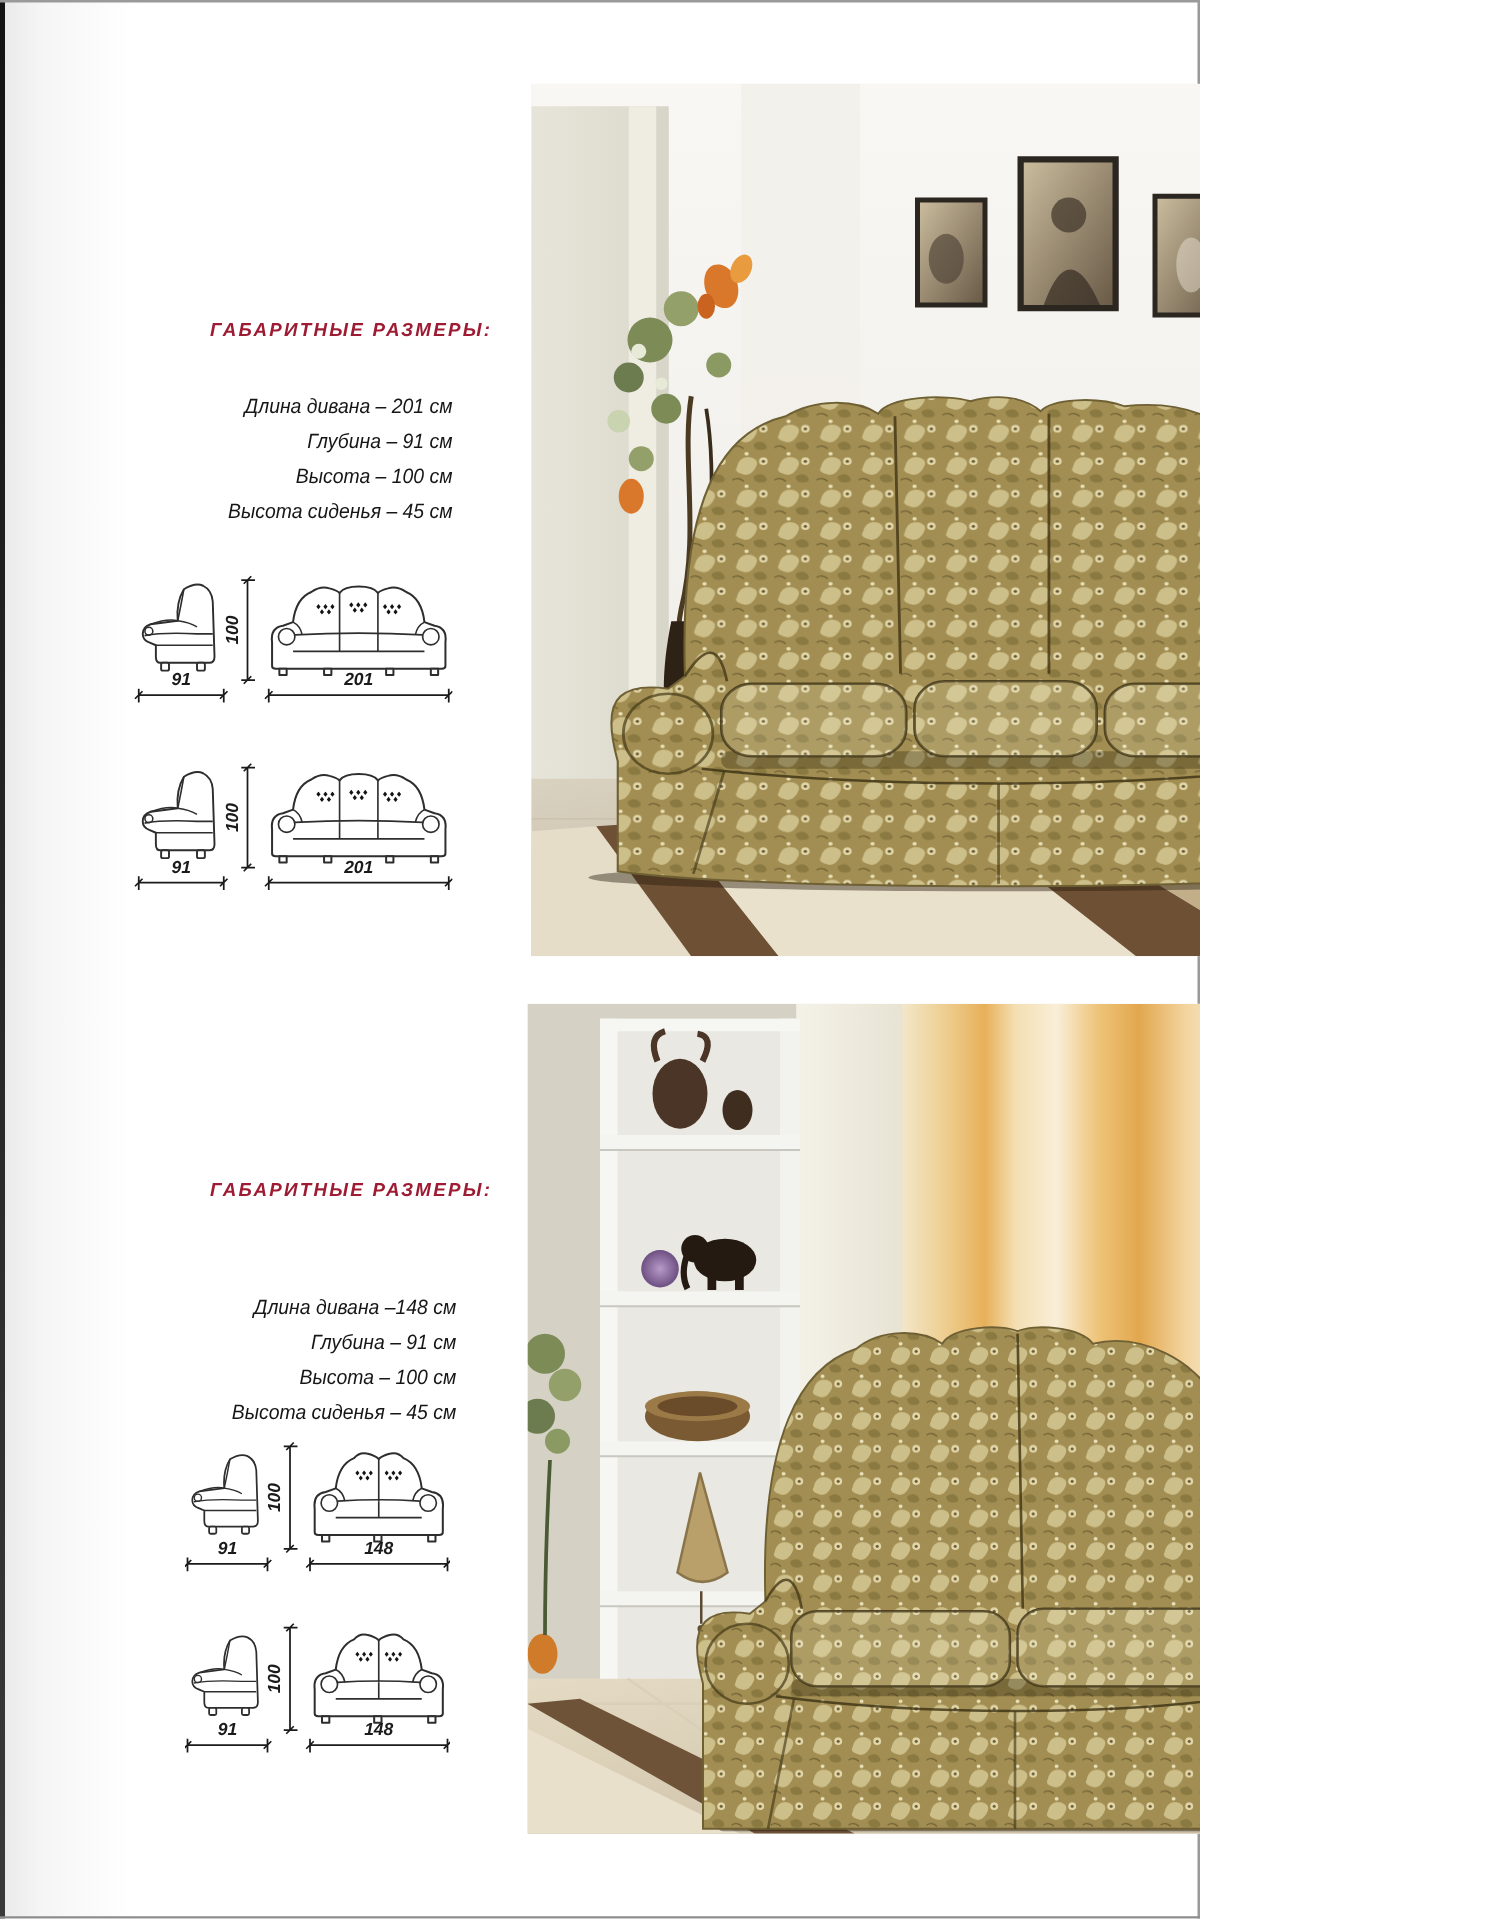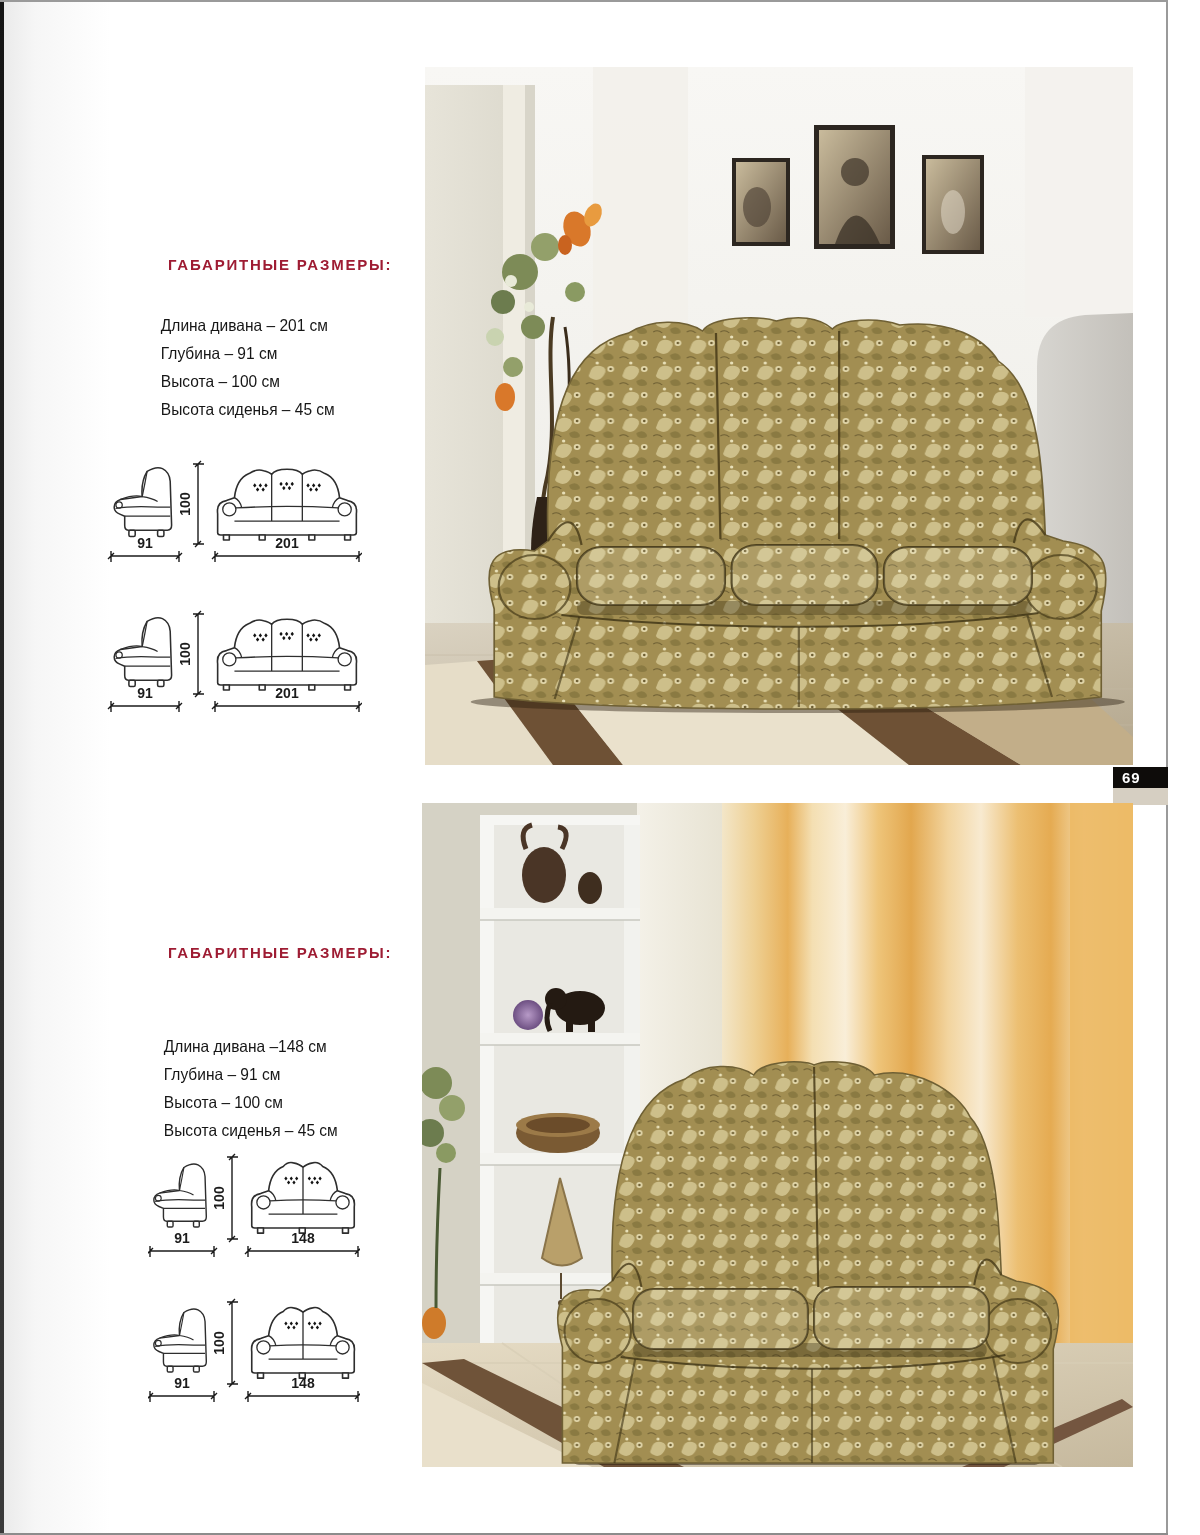--- a/index.html
+++ b/index.html
@@ -1,26 +1,26 @@
 <!DOCTYPE html>
 <html><head>
 <meta charset="utf-8">
 <style>
   html,body{margin:0;padding:0;background:#ffffff;}
-  .page{position:relative;width:1168px;height:1535px;overflow:hidden;
+  .page{position:relative;width:960px;height:1535px;overflow:hidden;
         font-family:"Liberation Sans",sans-serif;
-        background:linear-gradient(90deg,#e9e9e9 0,#f6f6f6 35px,#ffffff 110px);}
+        background:linear-gradient(90deg,#e9e9e9 0,#f6f6f6 35px,#ffffff 110px);font-style:italic;}
   .edge-left{position:absolute;left:0;top:0;width:4px;height:100%;
              background:linear-gradient(180deg,#141414,#3a3a3a);}
   .edge-top{position:absolute;left:0;top:0;width:100%;height:2px;background:#9a9a9a;}
   .edge-right{position:absolute;right:0;top:0;width:2px;height:100%;background:#9a9a9a;}
   .edge-bottom{position:absolute;left:0;bottom:0;width:100%;height:2px;background:#8c8c8c;}
 
   .sec-title{position:absolute;font-size:15px;font-weight:bold;letter-spacing:1.8px;color:#9e1c33;white-space:nowrap;}
-  .specs{position:absolute;width:214px;font-size:16.5px;color:#161616;line-height:28px;}
+  .specs{position:absolute;width:214px;text-align:right;font-size:16.5px;color:#161616;line-height:28px;}
   .spec{transform:scaleX(.94);transform-origin:100% 50%;white-space:nowrap;}
 
   .diag{position:absolute;}
   .dimtxt{font-family:"Liberation Sans",sans-serif;font-size:14px;font-weight:bold;fill:#1b1b1b;}
   .dimln{stroke:#1b1b1b;stroke-width:1.4;fill:none;}
   .sketch{stroke:#2e2e2e;fill:#ffffff;stroke-width:2.2;stroke-linejoin:round;}
   .sketch-line{stroke:#2e2e2e;fill:none;stroke-width:1.8;}
 
   .photo{position:absolute;overflow:hidden;background:#f3f2ee;}
   .tab{position:absolute;left:1113px;top:767px;width:87px;height:21px;background:#0e0c0a;

